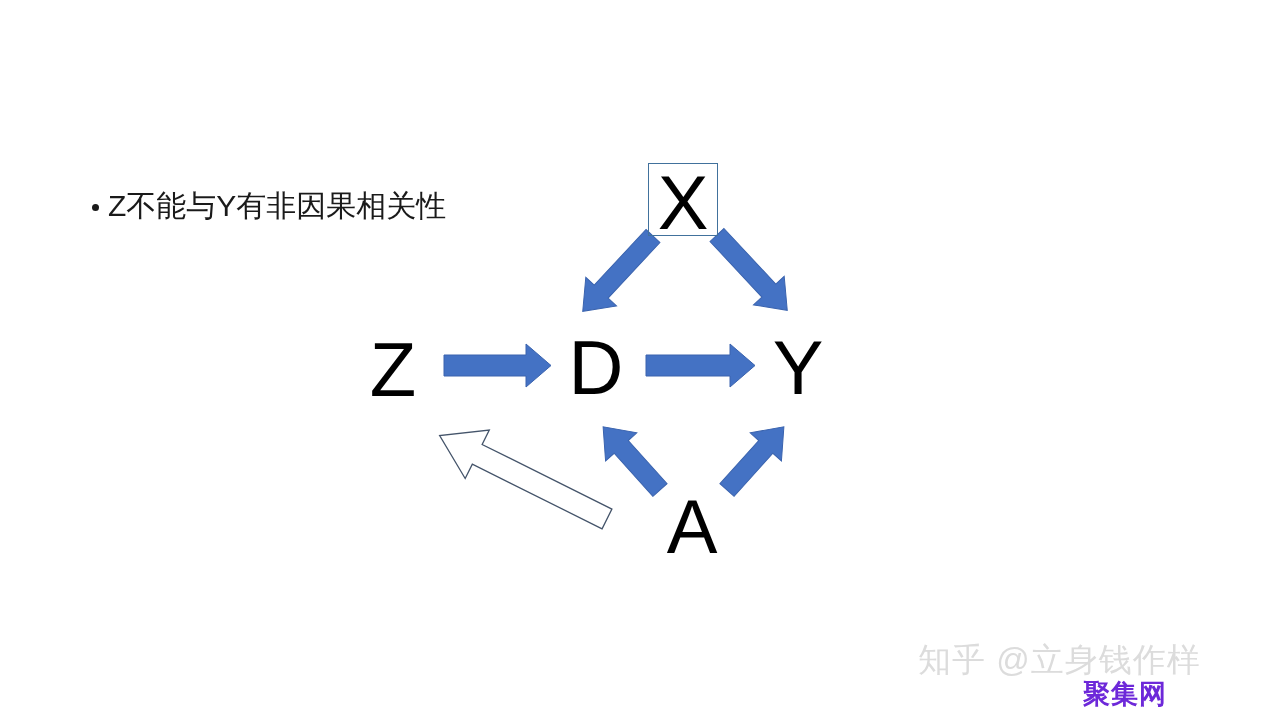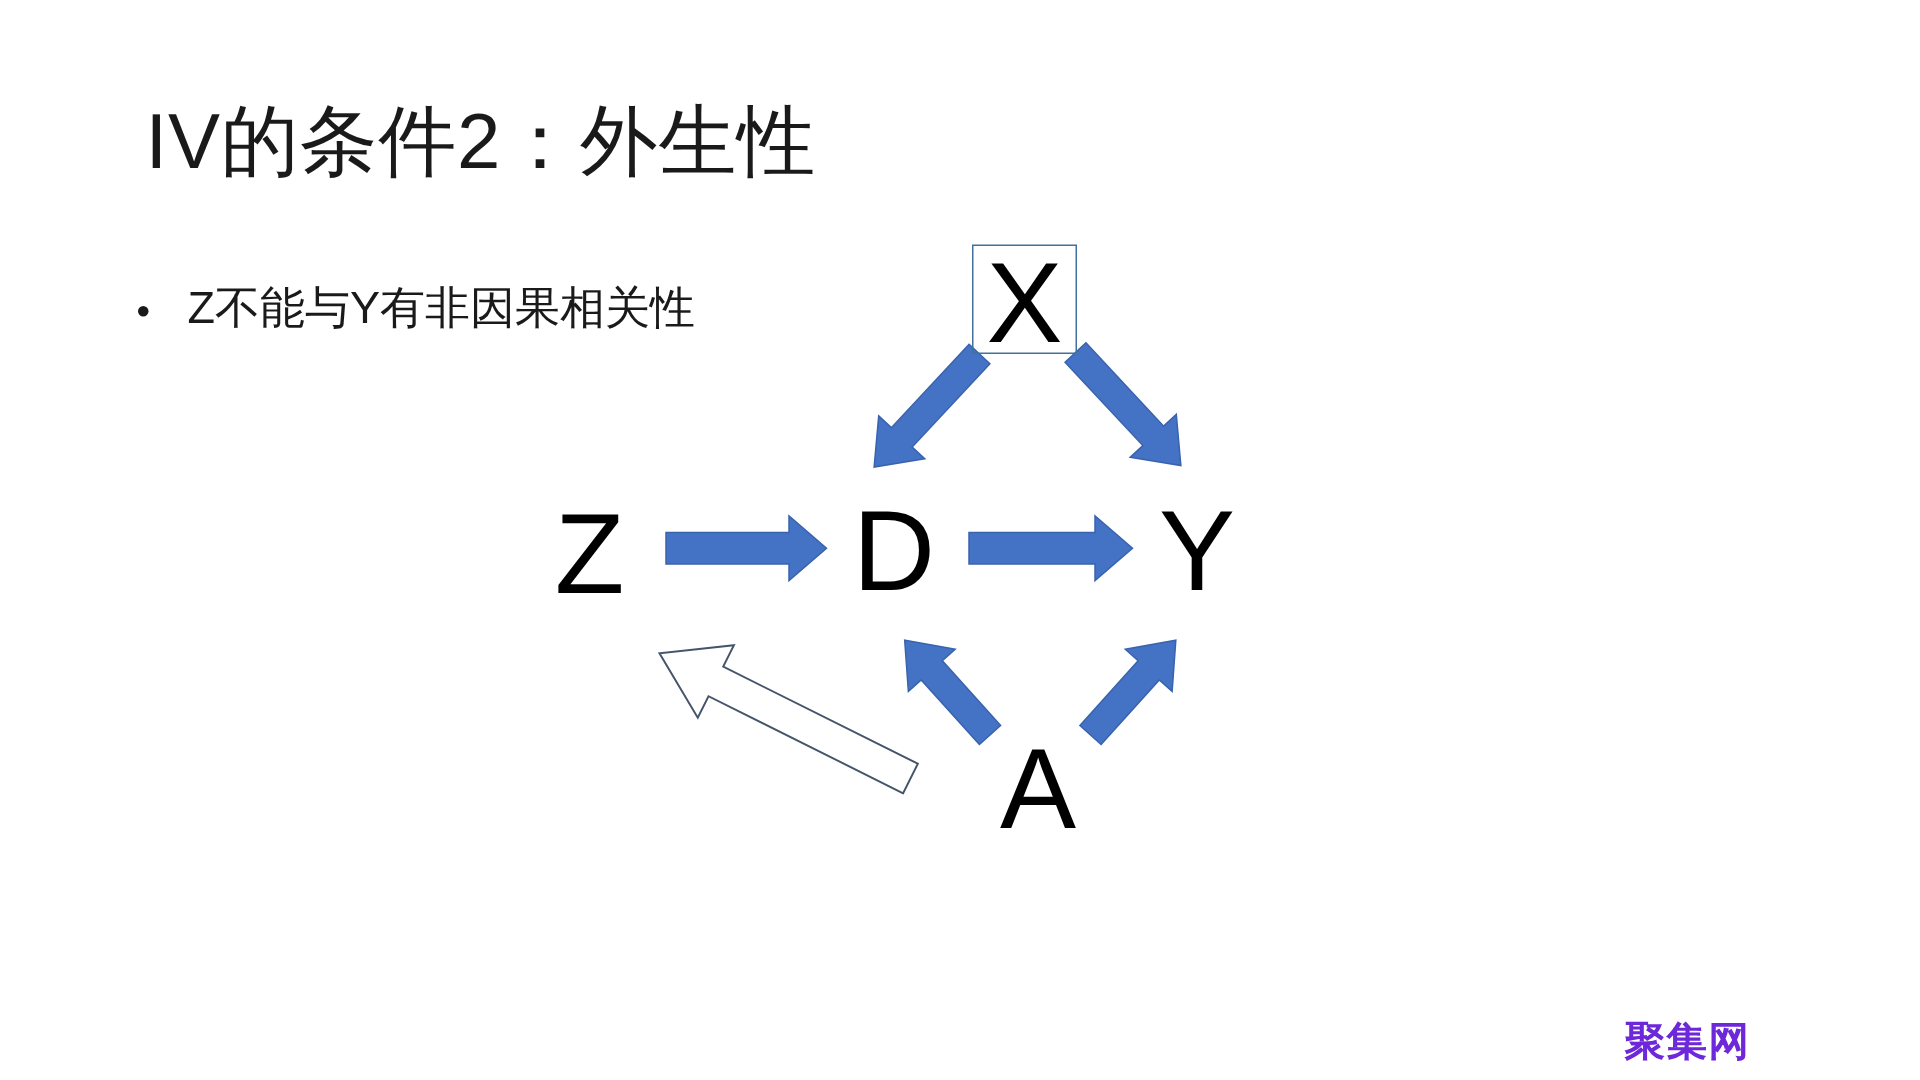--- a/index.html
+++ b/index.html
@@ -31,21 +31,21 @@
     white-space: nowrap;
   }
 
   
   #bullet-row {
     position: absolute;
     left: 92px;
     top: 187px;
     display: flex;
     align-items: center;
-    gap: 26px;
+    gap: 9px;
     white-space: nowrap;
   }
   #bullet-dot {
     width: 7px;
     height: 7px;
     border-radius: 50%;
     background: #1a1a1a;
     flex: none;
     position: relative;
     top: 1px;
@@ -115,21 +115,20 @@
     letter-spacing: 1px;
     white-space: nowrap;
     user-select: none;
   }
 </style>
 </head>
 <body>
 
 <div id="slide">
 
-  <div id="title">IV的条件2：外生性</div>
 
   <div id="bullet-row">
     <span id="bullet-dot"></span>
     <span id="bullet-text">Z不能与Y有非因果相关性</span>
   </div>
 
   <svg id="diagram" viewBox="0 0 1280 720" xmlns="http://www.w3.org/2000/svg">
 
     <g>
       <polygon points="444,355 526,355 526,344 551,365.5 526,387 526,376 444,376" fill="#4472C4" stroke="#3A63AE" stroke-width="1"></polygon>
@@ -170,15 +169,16 @@
     </g>
   </svg>
 
   <div id="node-x-box"></div>
   <div class="node-label" id="node-x-label">X</div>
   <div class="node-label" id="node-z-label">Z</div>
   <div class="node-label" id="node-d-label">D</div>
   <div class="node-label" id="node-y-label">Y</div>
   <div class="node-label" id="node-a-label">A</div>
 
+  <div id="watermark">知乎 @立身钱作样</div>
   <div id="watermark-brand">聚集网</div>
 
 </div>
 
 </body></html>

